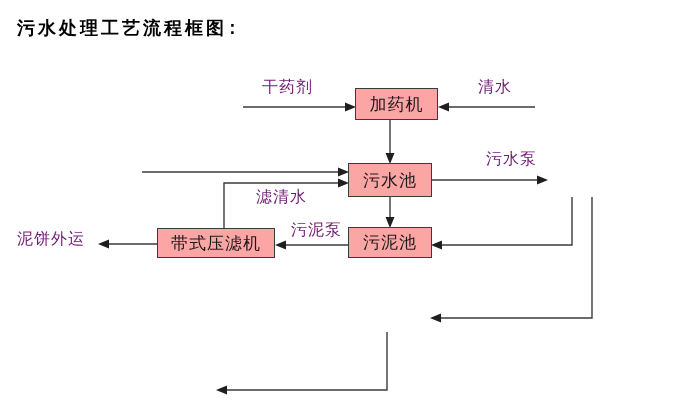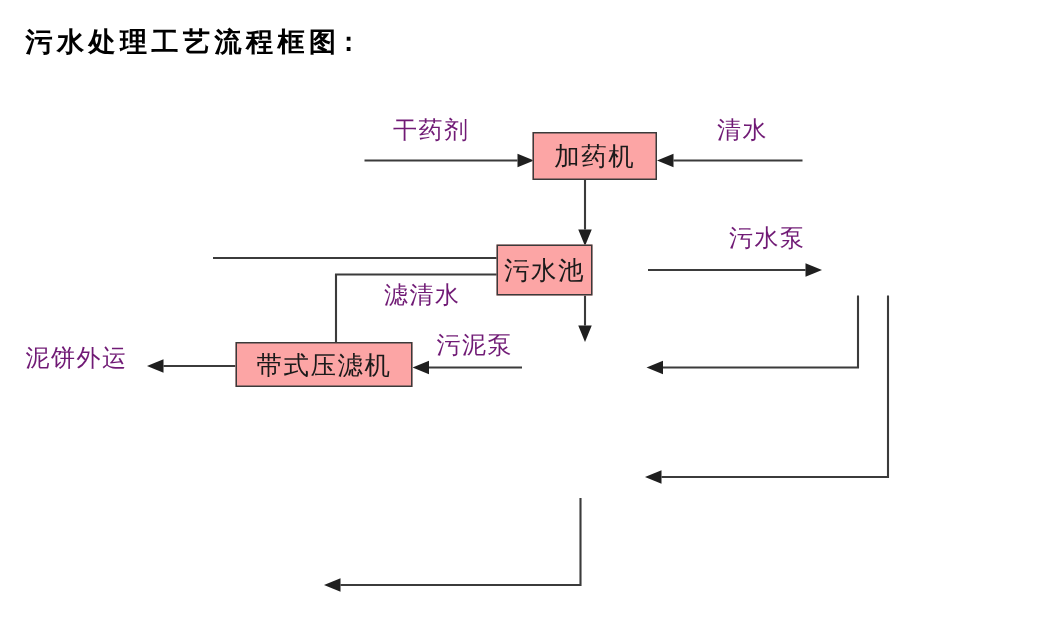--- a/index.html
+++ b/index.html
@@ -48,21 +48,21 @@
     background: #fca5a5;
     display: flex;
     align-items: center;
     justify-content: center;
     font-size: 17px;
     letter-spacing: 1px;
     color: #1a1a1a;
     white-space: nowrap;
   }
   .n-dosing   { left: 355px; top:  88px; width:  83px; height: 32px; }
-  .n-sewage   { left: 331px; top: 163px; width:  64px; height: 34px; }
+  .n-sewage   { left: 348px; top: 163px; width:  84px; height: 34px; }
   .n-tower    { left: 547px; top: 165px; width: 133px; height: 32px; }
   .n-belt     { left: 157px; top: 228px; width: 118px; height: 30px; }
   .n-sludge   { left: 348px; top: 227px; width:  84px; height: 31px; }
   .n-clean    { left: 342px; top: 299px; width:  88px; height: 33px; }
   .edge-label {
     position: absolute;
     font-size: 16px;
     color: #701a75;
     letter-spacing: 1px;
     white-space: nowrap;
@@ -149,20 +149,23 @@
 
   <div class="node n-dosing">
     <span>加药机</span>
   </div>
   <div class="node n-sewage">
     <span>污水池</span>
   </div>
   <div class="node n-belt">
     <span>带式压滤机</span>
   </div>
+  <div class="node n-sludge">
+    <span>污泥池</span>
+  </div>
 
   <div class="edge-label l-dry">干药剂</div>
   <div class="edge-label l-clean">清水</div>
   <div class="edge-label l-swpump">污水泵</div>
   <div class="edge-label l-filtered">滤清水</div>
   <div class="edge-label l-slpump">污泥泵</div>
   <div class="edge-label l-mudcake">泥饼外运</div>
 
 </div>
 

